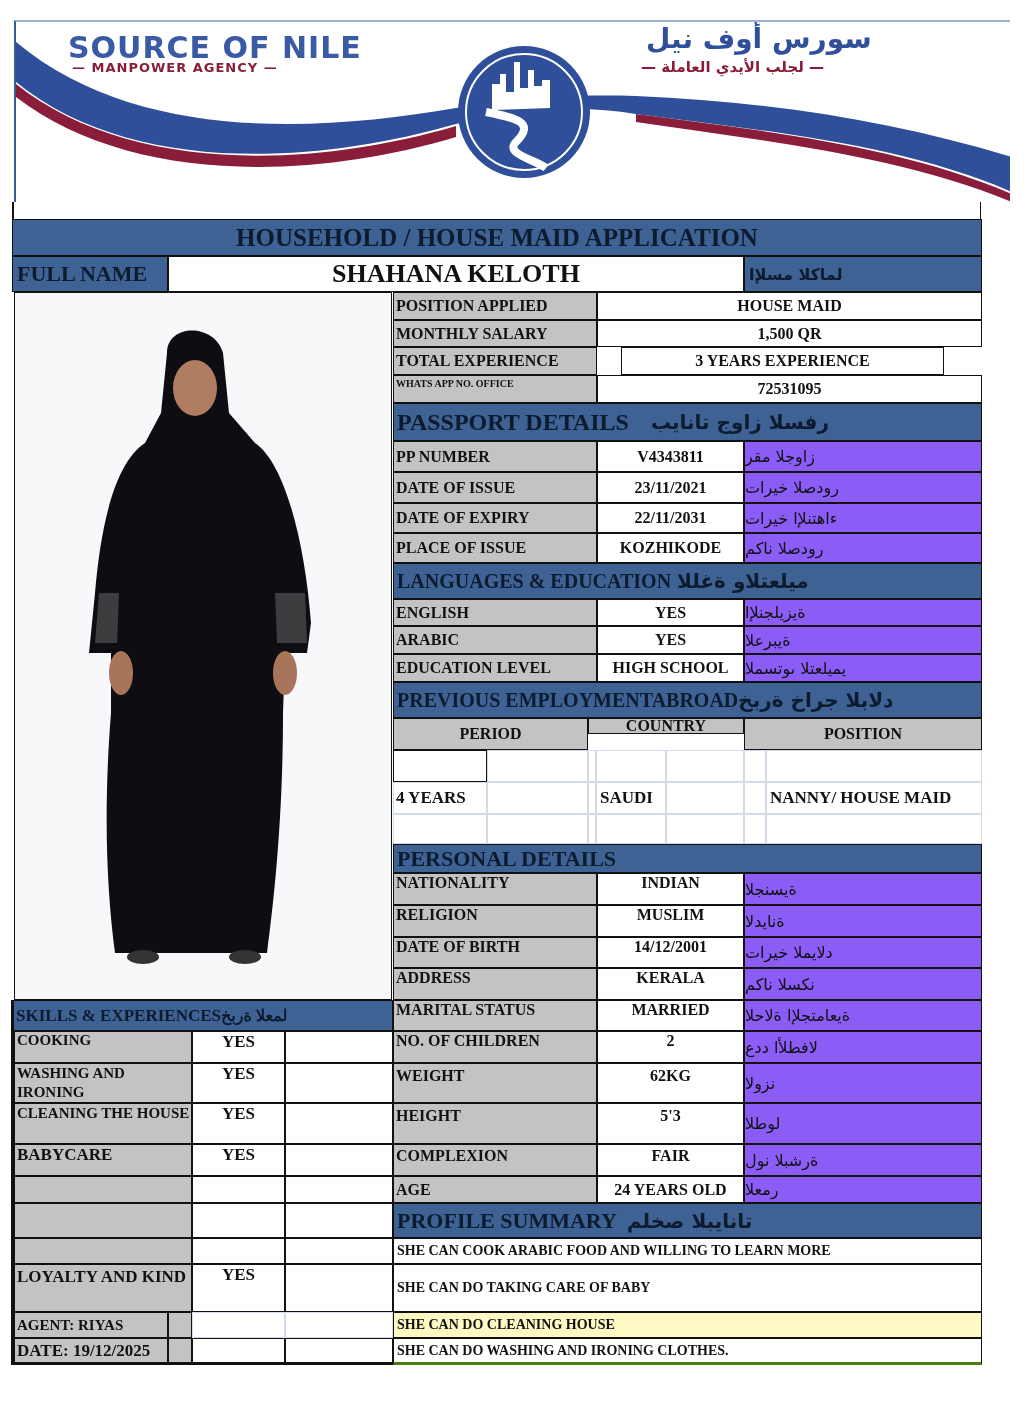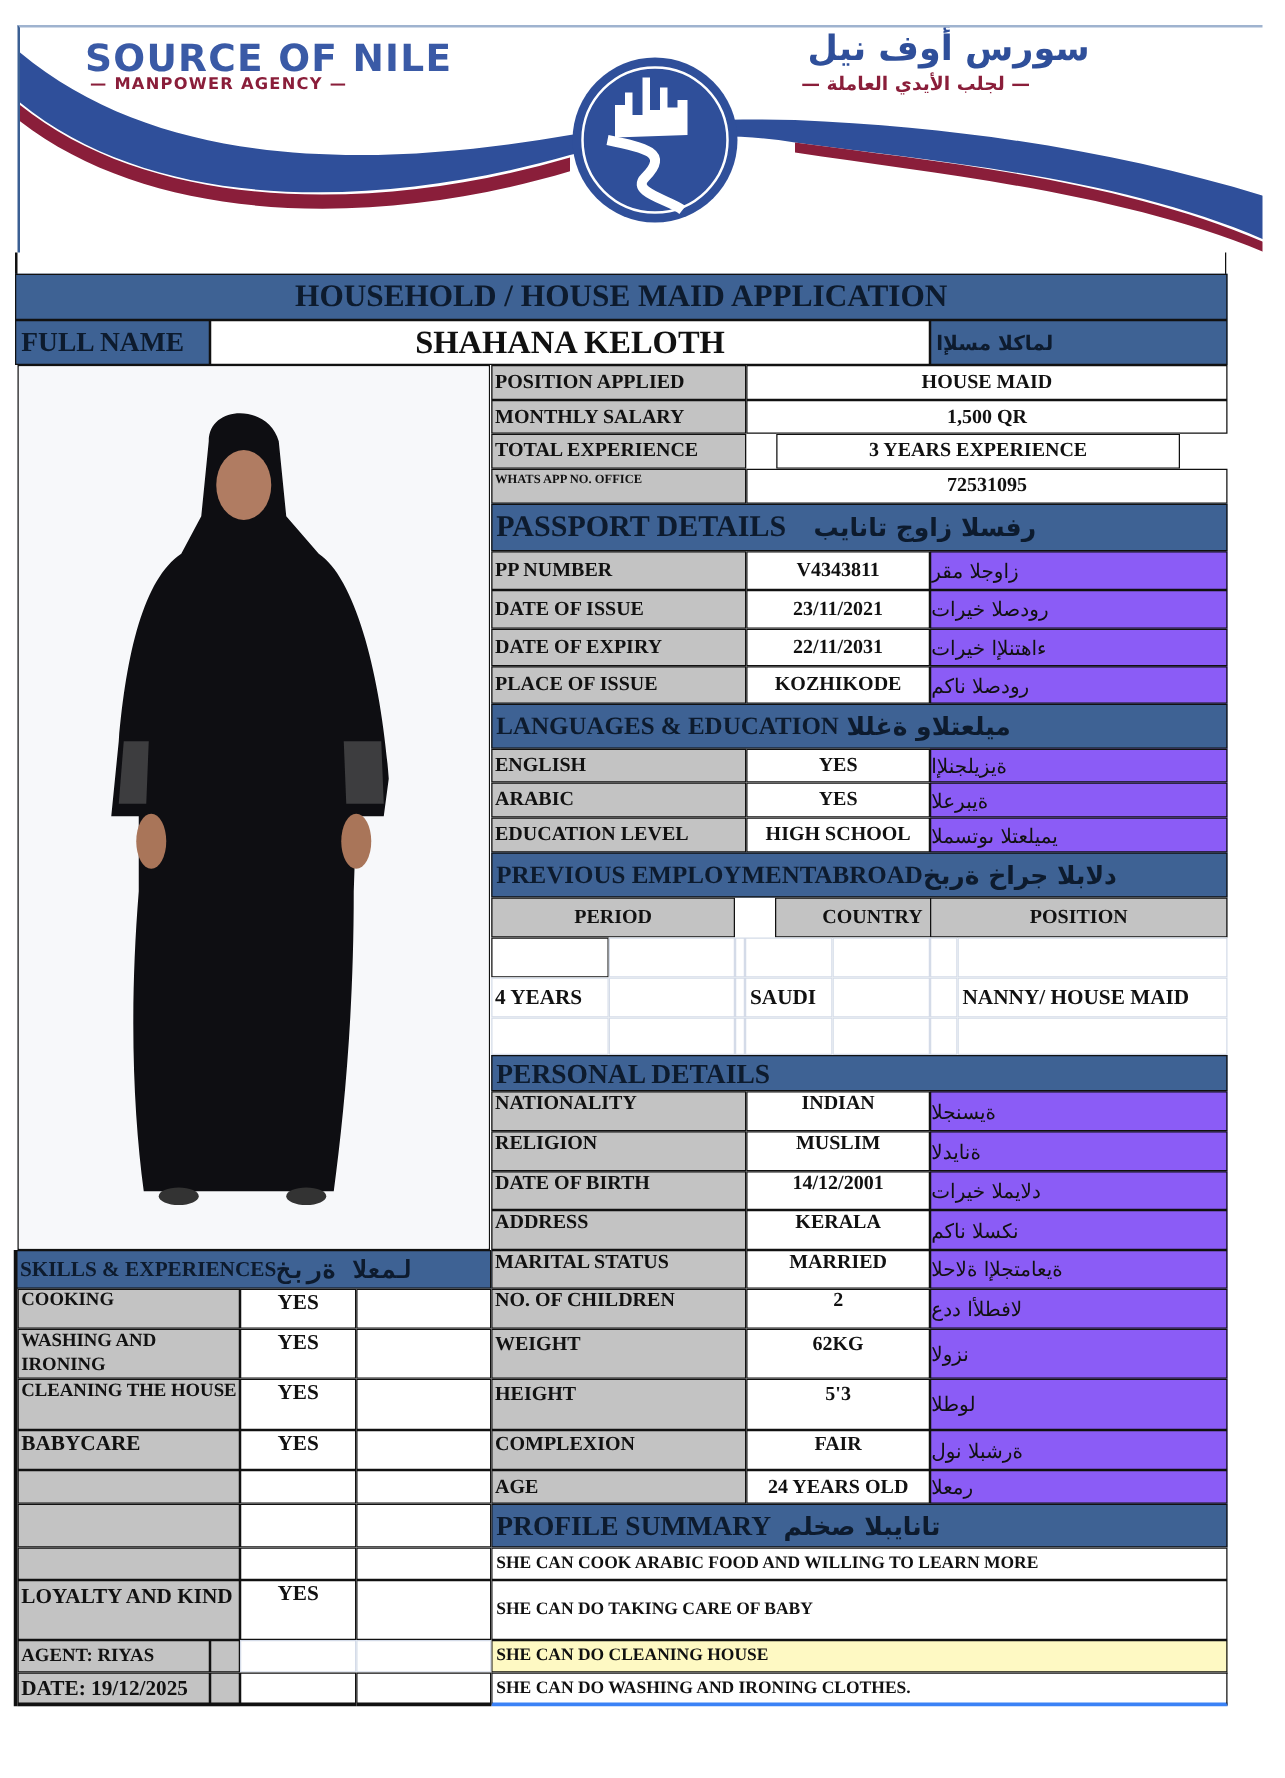--- a/index.html
+++ b/index.html
@@ -104,21 +104,21 @@
 <div class="cell ar" style="left:744px;top:626px;width:238px;height:28px;">ةيبرعلا</div>
 <div class="cell lbl" style="left:393px;top:654px;width:204px;height:28px;">EDUCATION LEVEL</div>
 <div class="cell val" style="left:597px;top:654px;width:147px;height:28px;">HIGH SCHOOL</div>
 <div class="cell ar" style="left:744px;top:654px;width:238px;height:28px;">يميلعتلا ىوتسملا</div>
 
 <div class="cell hdr sec" style="left:393px;top:682px;width:589px;height:36px;font-size:20px;">
   <span>PREVIOUS EMPLOYMENTABROAD</span>
   <span class="arab tight">دلابلا جراخ ةربخ</span>
 </div>
 <div class="cell lbl" style="left:393px;top:718px;width:195px;height:32px;justify-content:center;padding:0;">PERIOD</div>
-<div class="cell lbl" style="left:588px;top:718px;width:156px;height:32px;justify-content:center;padding:0;margin-left:32px;">COUNTRY</div>
+<div class="cell lbl" style="left:588px;top:718px;width:156px;height:16px;justify-content:center;padding:0;">COUNTRY</div>
 <div class="cell lbl" style="left:744px;top:718px;width:238px;height:32px;justify-content:center;padding:0;">POSITION</div>
 
 <div class="cell" style="left:393px;top:750px;width:94px;height:32px;background:#fff;"></div>
 <div class="cell thin" style="left:487px;top:750px;width:101px;height:32px;background:#fff;"></div>
 <div class="cell thin" style="left:588px;top:750px;width:8px;height:32px;background:#fff;"></div>
 <div class="cell thin" style="left:596px;top:750px;width:70px;height:32px;background:#fff;"></div>
 <div class="cell thin" style="left:666px;top:750px;width:78px;height:32px;background:#fff;"></div>
 <div class="cell thin" style="left:744px;top:750px;width:22px;height:32px;background:#fff;"></div>
 <div class="cell thin" style="left:766px;top:750px;width:216px;height:32px;background:#fff;"></div>
 
@@ -180,25 +180,25 @@
 <div class="cell val" style="left:597px;top:1176px;width:147px;height:27px;">24 YEARS OLD</div>
 <div class="cell ar" style="left:744px;top:1176px;width:238px;height:27px;">رمعلا</div>
 
 <div class="cell hdr sec" style="left:393px;top:1203px;width:589px;height:35px;font-size:22px;">
   <span>PROFILE SUMMARY</span>
   <span class="arab" style="margin-left:10px;">تانايبلا صخلم</span>
 </div>
 <div class="cell" style="left:393px;top:1238px;width:589px;height:26px;background:#fff;font-size:14px;padding-left:3px;">SHE CAN COOK ARABIC FOOD AND WILLING TO LEARN MORE</div>
 <div class="cell" style="left:393px;top:1264px;width:589px;height:48px;background:#fff;font-size:14px;padding-left:3px;">SHE CAN DO TAKING CARE OF BABY</div>
 <div class="cell" style="left:393px;top:1312px;width:589px;height:26px;background:#fef9c3;font-size:14px;padding-left:3px;">SHE CAN DO CLEANING HOUSE</div>
-<div class="cell" style="left:393px;top:1338px;width:589px;height:27px;background:#fff;font-size:14px;padding-left:3px;border-bottom:3px solid #3b82f6;">SHE CAN DO WASHING AND IRONING CLOTHES.</div>
+<div class="cell" style="left:393px;top:1338px;width:589px;height:27px;background:#fff;font-size:14px;padding-left:3px;border-bottom:3px solid #4d7c0f;">SHE CAN DO WASHING AND IRONING CLOTHES.</div>
 
 <div class="cell hdr" style="left:12px;top:1000px;width:381px;height:31px;font-size:17px;padding-left:3px;">
   <span>SKILLS &amp; EXPERIENCES</span>
-  <span style="font-family:Liberation Mono, monospace;font-size:20px;">لمعلا ةربخ</span>
+  <span style="font-family:Liberation Serif, serif;font-size:16px;">لمعلا ةربخ</span>
 </div>
 
 <div class="cell lbl" style="left:14px;top:1031px;width:178px;height:32px;align-items:flex-start;font-size:15px;">COOKING</div>
 <div class="cell val" style="left:192px;top:1031px;width:93px;height:32px;align-items:flex-start;font-size:17px;">YES</div>
 <div class="cell" style="left:285px;top:1031px;width:108px;height:32px;background:#fff;"></div>
 
 <div class="cell lbl" style="left:14px;top:1063px;width:178px;height:40px;white-space:normal;align-items:flex-start;font-size:15px;line-height:19px;">WASHING AND IRONING</div>
 <div class="cell val" style="left:192px;top:1063px;width:93px;height:40px;align-items:flex-start;font-size:17px;">YES</div>
 <div class="cell" style="left:285px;top:1063px;width:108px;height:40px;background:#fff;"></div>
 

